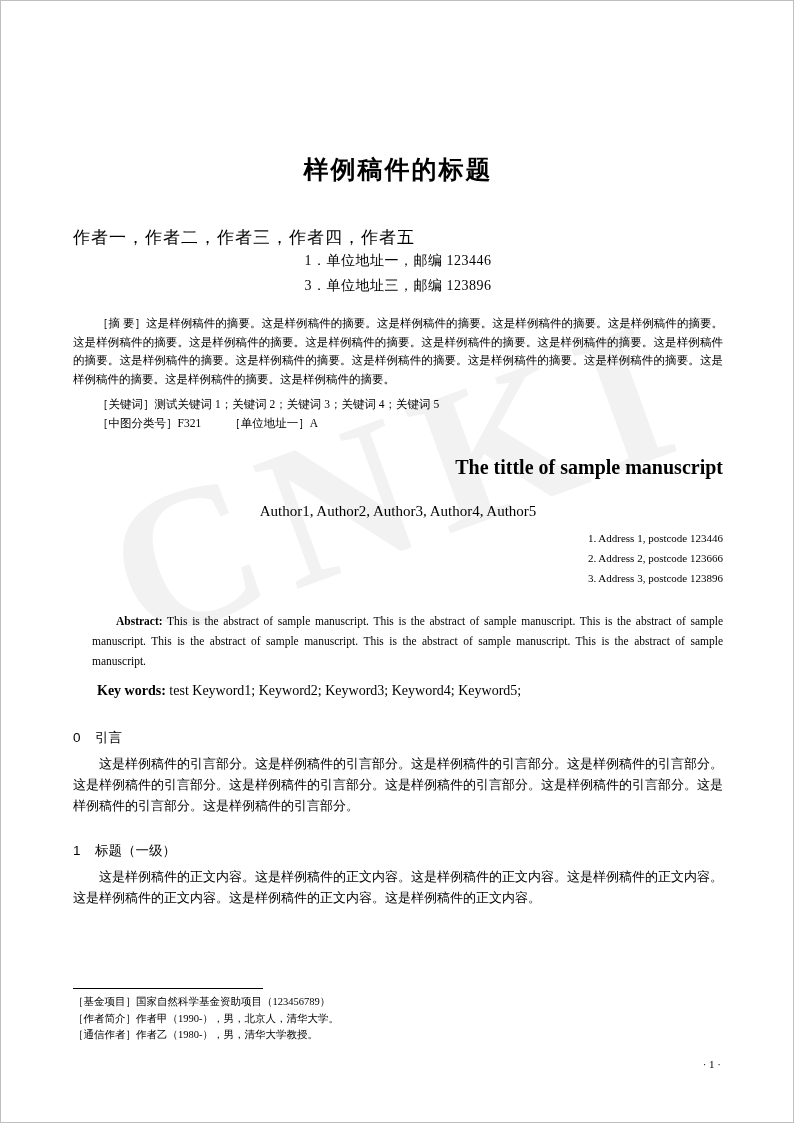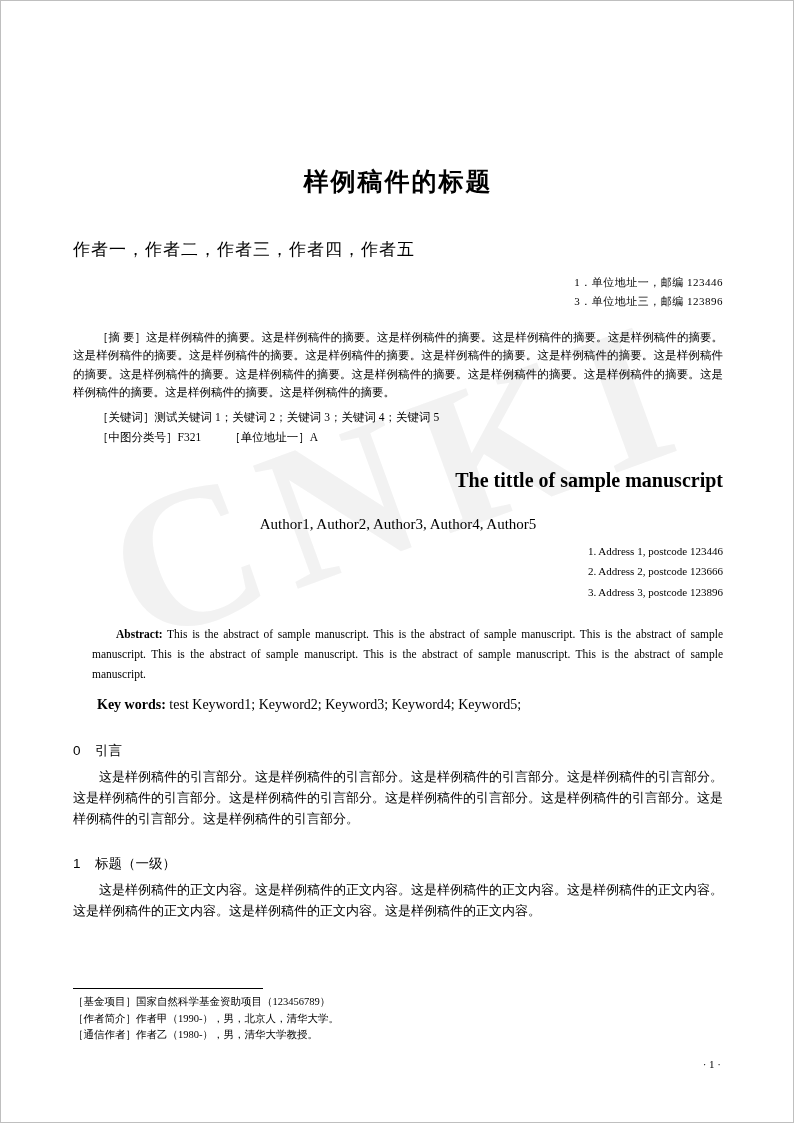--- a/index.html
+++ b/index.html
@@ -44,21 +44,21 @@
     transform-origin: 50% 50%;
     pointer-events: none;
     user-select: none;
     z-index: 0;
     line-height: 1;
   }
 
   #content {
     position: absolute;
     left: 72px;
-    top: 12px;
+    top: 0;
     width: 650px;
     z-index: 2;
   }
 
   .title-cn {
     margin-top: 152px;
     text-align: center;
     font-family: "Liberation Sans", sans-serif;
     font-weight: bold;
     font-size: 25px;
@@ -66,23 +66,22 @@
   }
 
   .authors-cn {
     margin-top: 40px;
     font-family: "Liberation Serif", serif;
     font-size: 17px;
     letter-spacing: 1px;
   }
 
   .affil-cn {
-    margin-top: 12px;
-    text-align: right;
-    font-size: 11px;
+    text-align: center;
+    font-size: 14px;
     line-height: 1.75;
   }
   .affil-cn div { letter-spacing: 0.5px; }
 
   .abstract-cn {
     margin-top: 16px;
     font-size: 11.5px;
     line-height: 1.62;
     text-align: justify;
     text-indent: 24px;

